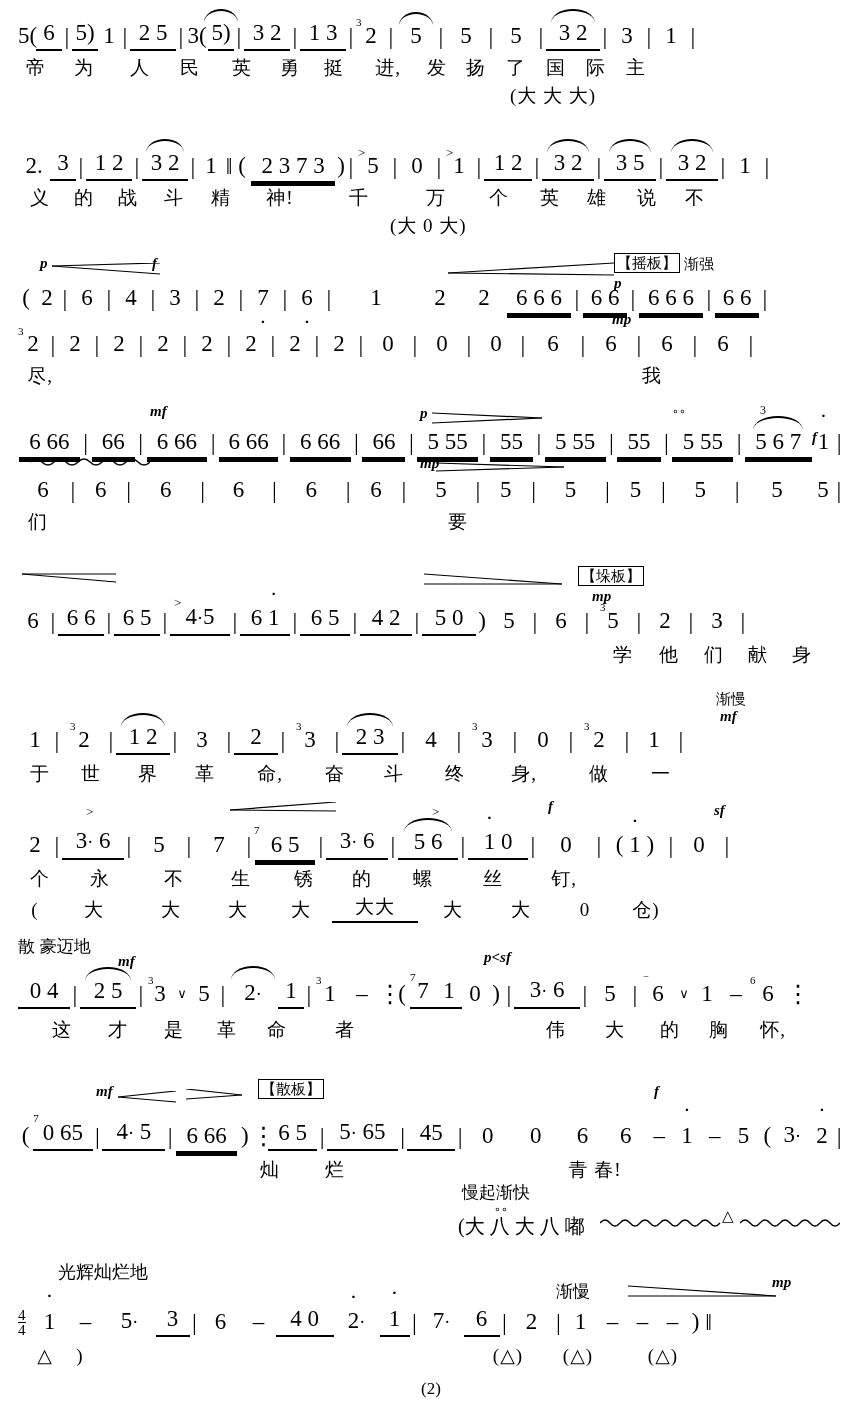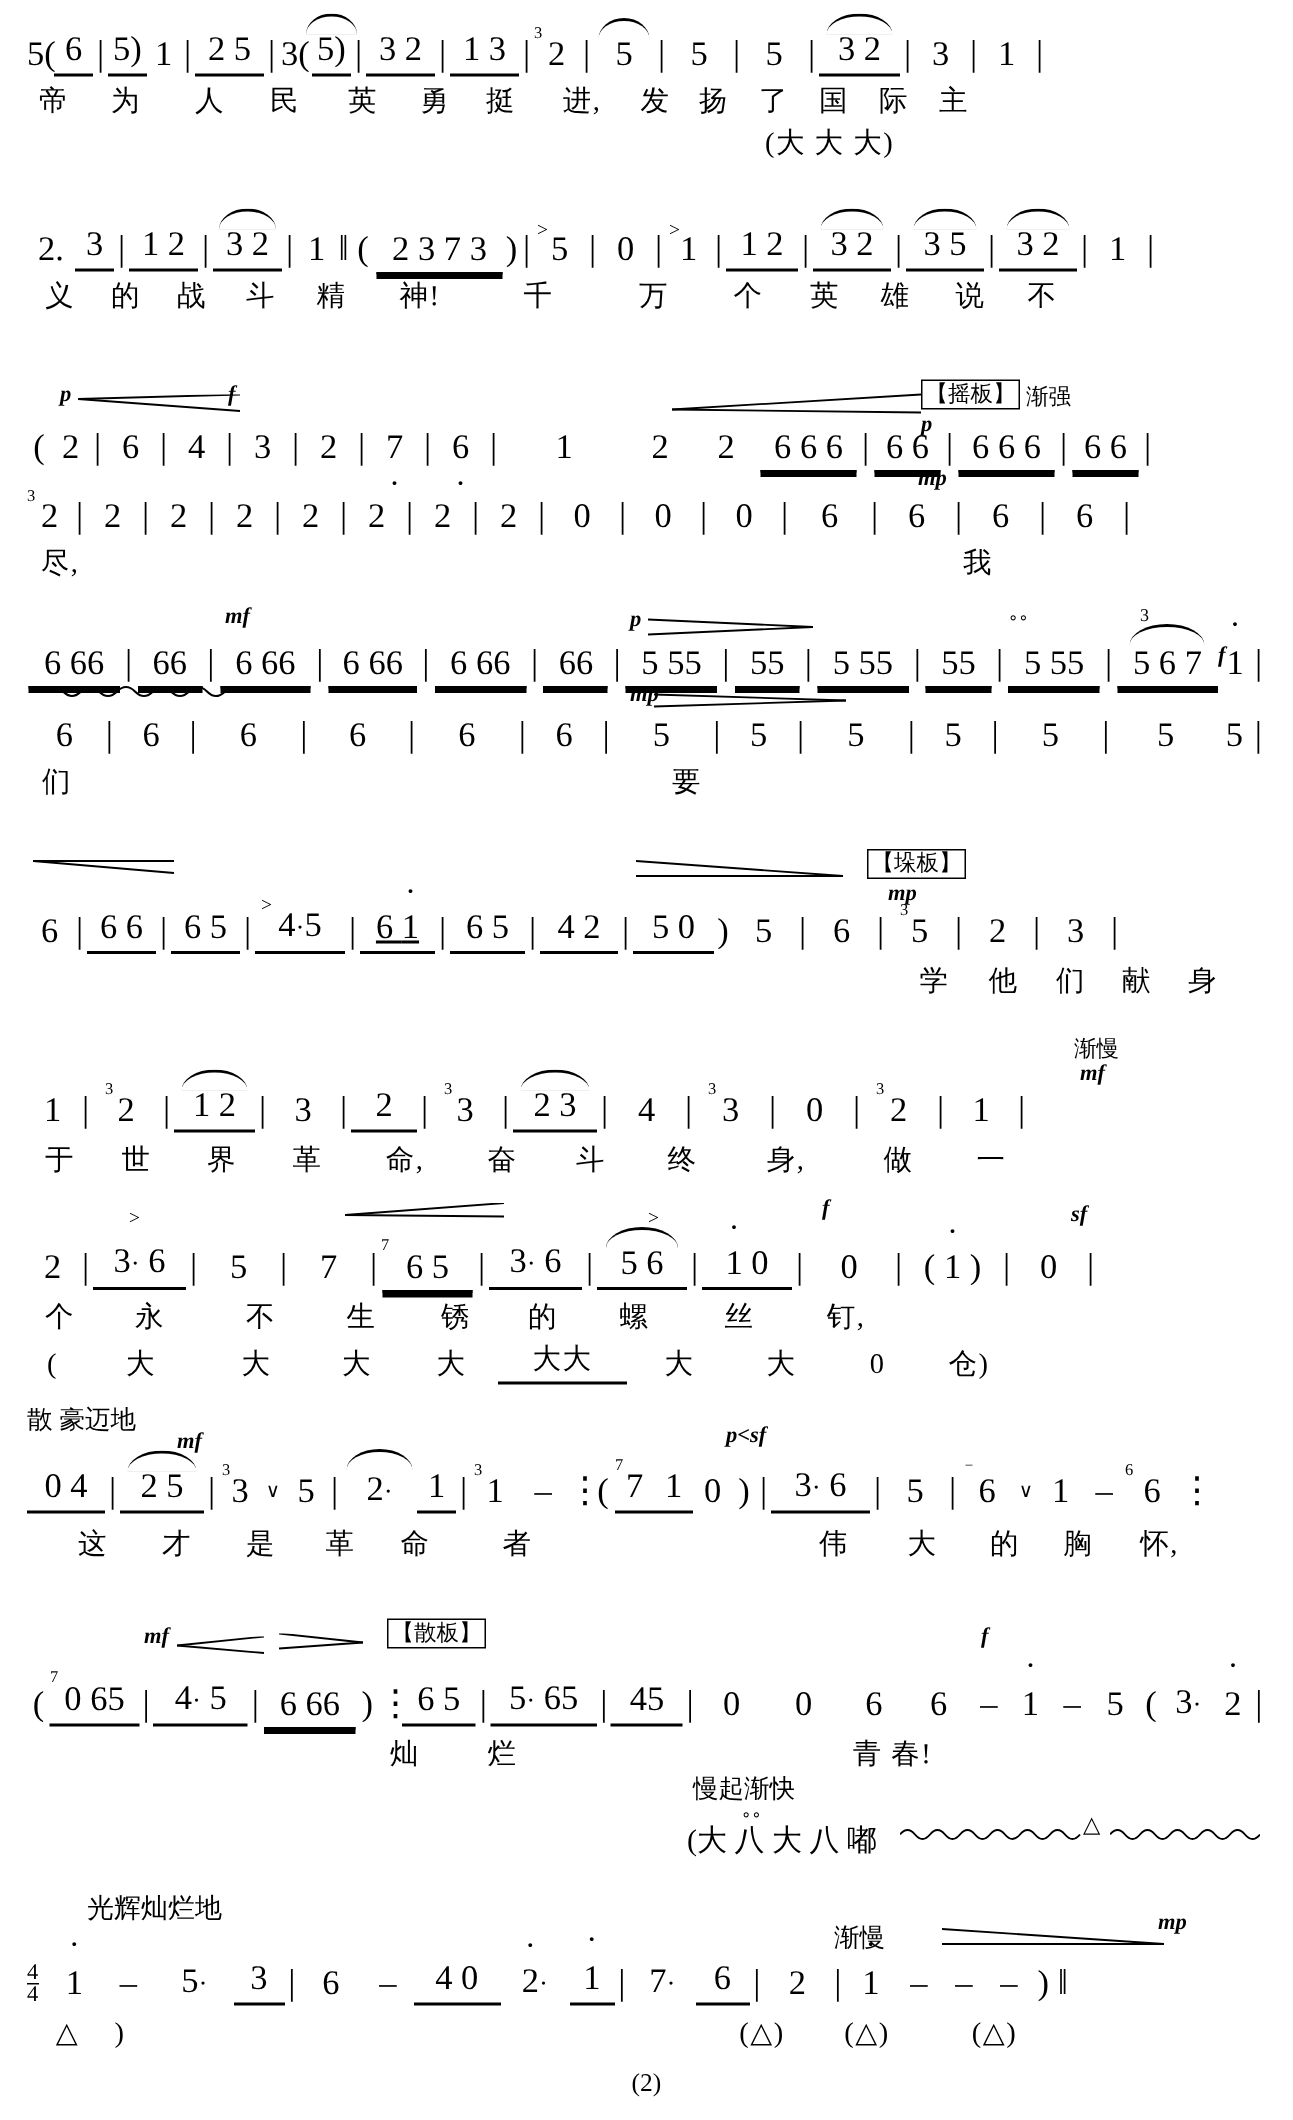--- a/index.html
+++ b/index.html
@@ -227,20 +227,23 @@
       <span class="cell" style="width:46px;">精</span>
       <span class="cell" style="width:72px;">神!</span>
       <span class="cell" style="width:86px;">千</span>
       <span class="cell" style="width:68px;">万</span>
       <span class="cell" style="width:58px;">个</span>
       <span class="cell" style="width:44px;">英</span>
       <span class="cell" style="width:50px;">雄</span>
       <span class="cell" style="width:50px;">说</span>
       <span class="cell" style="width:46px;">不</span>
     </div>
+    <div class="staffline lyric-row" style="margin-top:2px;padding-left:390px;">
+      <span>(大 0 大)</span>
+    </div>
   </div>
 
   <div class="system" style="top:255px;">
     <div class="row-block" style="height:22px;">
       <span class="lbl dyn" style="left:40px;top:0;">p</span>
       <span class="lbl dyn" style="left:152px;top:0;">f</span>
       <svg class="abs" style="left:52px;top:8px;" width="110" height="14">
           <line x1="0" y1="3" x2="108" y2="0" stroke="#000" stroke-width="1.2"></line>
           <line x1="0" y1="3" x2="108" y2="11" stroke="#000" stroke-width="1.2"></line>
         </svg>
@@ -420,21 +423,21 @@
     </div>
     <div class="staffline num-row" style="margin-top:10px;">
       <span class="cell" style="width:30px;">6</span>
       <span class="bar">|</span>
       <span class="cell underline1" style="width:46px;">6 6</span>
       <span class="bar">|</span>
       <span class="cell underline1" style="width:46px;">6 5</span>
       <span class="bar">|</span>
       <span class="cell underline1" style="width:60px;position:relative;"><span style="position:absolute;top:-14px;left:4px;font-size:13px;">&gt;</span>4<span style="font-size:18px;">·</span>5</span>
       <span class="bar">|</span>
-      <span class="cell underline1" style="width:50px;position:relative;text-decoration:underline;">6 <span class="dotover" style="position:relative;">1</span></span>
+      <span class="cell underline1" style="width:50px;position:relative;">6 <span class="dotover" style="position:relative;">1</span></span>
       <span class="bar">|</span>
       <span class="cell underline1" style="width:50px;">6 5</span>
       <span class="bar">|</span>
       <span class="cell underline1" style="width:52px;">4 2</span>
       <span class="bar">|</span>
       <span class="cell underline1" style="width:54px;">5 0</span>
       <span class="cell" style="width:12px;">)</span>
       <span class="cell" style="width:42px;">5</span>
       <span class="bar">|</span>
       <span class="cell" style="width:42px;">6</span>

